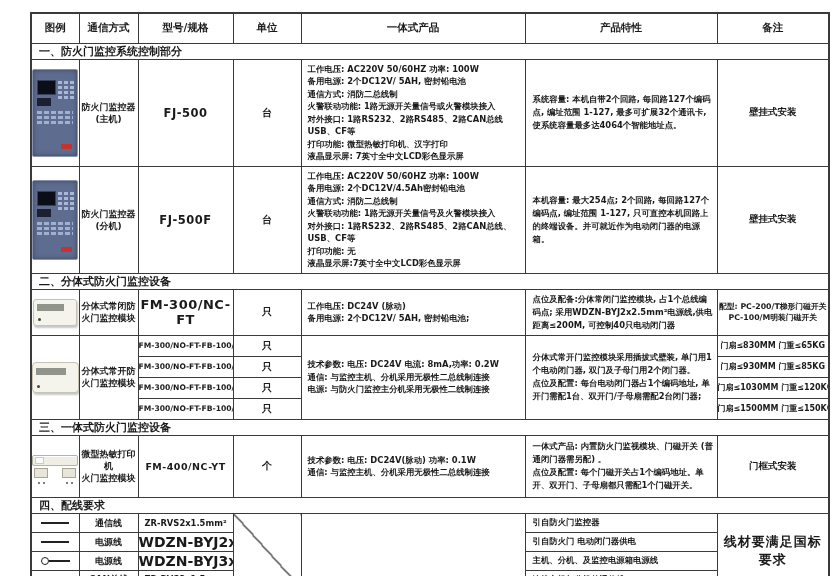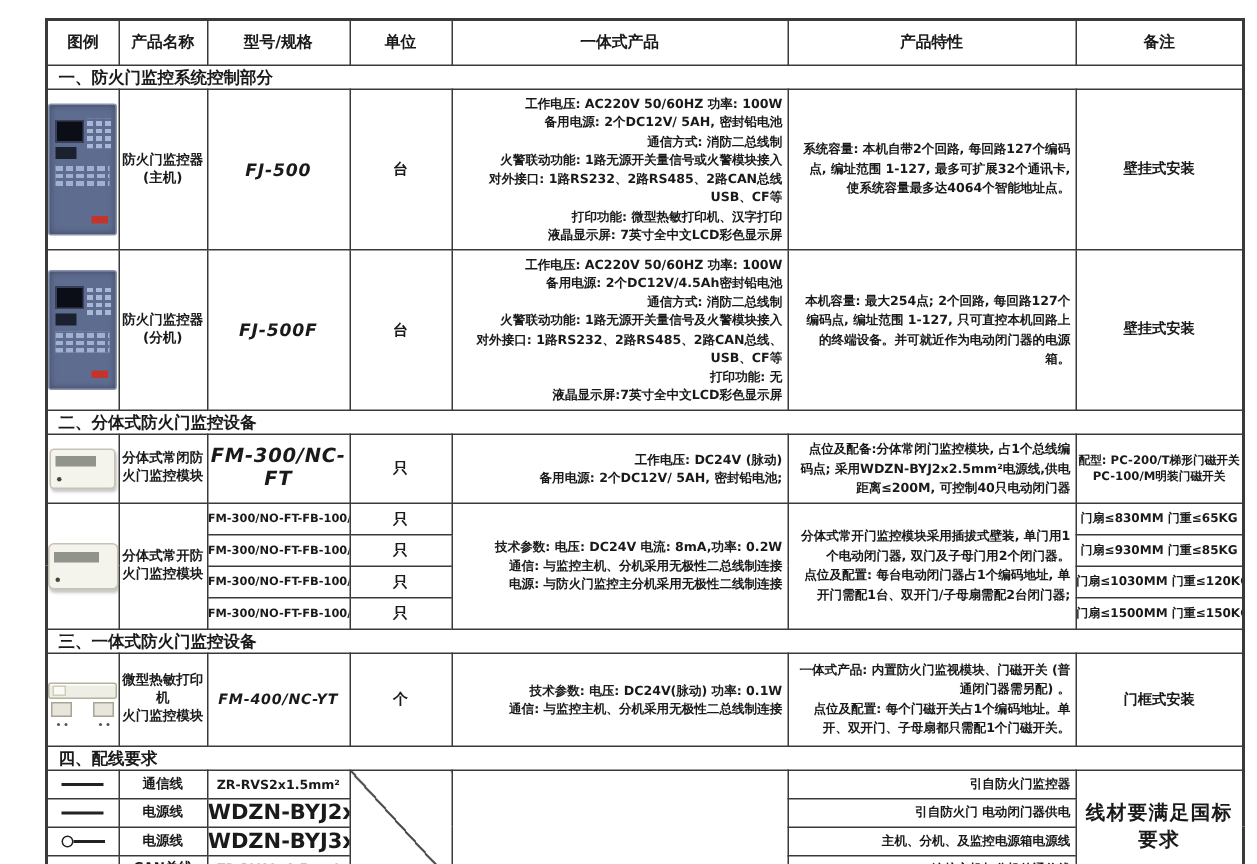--- a/index.html
+++ b/index.html
@@ -7,24 +7,24 @@
   table.spec{border-collapse:collapse;table-layout:fixed;width:798px;margin:12px 0 0 30px;border:2px solid #3a3a3a;}
   td,th{border:1px solid #3a3a3a;padding:0;overflow:hidden;vertical-align:middle;}
   col.c-legend{width:48px}col.c-name{width:59px}col.c-model{width:95px}col.c-unit{width:68px}
   col.c-tech{width:224px}col.c-feat{width:192px}col.c-remark{width:112px}
   tr.h-header{height:30px}tr.h-sec{height:16px}tr.h-a{height:105px}tr.h-b{height:96px}
   tr.h-c{height:40px}tr.h-sub{height:21px}tr.h-e{height:62px}tr.h-w{height:19px}
   th{font-size:10.5px;text-align:center;background:#fff;}
   td.sec{font-size:11px;text-align:left;padding-left:7px;}
   td.center{text-align:center;}
   .name{font-size:9px;line-height:12px;white-space:pre-line;text-align:center;}
-  .model{font-size:11.5px;letter-spacing:.5px;font-style:italic;}
+  .model{font-size:11.5px;letter-spacing:.5px;}
   .model-sm{font-size:7.6px;white-space:nowrap;letter-spacing:0;}
   .unit{font-size:10px;}
-  td.tech,td.feat{font-size:8.4px;line-height:12.5px;padding:3px 3px 3px 6px;white-space:pre-line;text-align:right;}
+  td.tech,td.feat{font-size:8.4px;line-height:12.5px;padding:3px 3px 3px 6px;white-space:pre-line;text-align:left;}
   td.feat{line-height:13px;padding-left:7px;}
   .remark{font-size:9.5px;text-align:center;}
   .remark-sm{font-size:7.8px;white-space:pre-line;line-height:11px;text-align:center;}
   .remark-door{font-size:8px;white-space:nowrap;text-align:center;}
   .remark-big{font-size:13px;text-align:center;letter-spacing:1px;}
   td.diag{background:linear-gradient(to right top,rgba(0,0,0,0) calc(50% - .7px),#4a4a4a calc(50% - .7px),#4a4a4a calc(50% + .7px),rgba(0,0,0,0) calc(50% + .7px));}
   
   .imgwrap{display:flex;align-items:center;justify-content:center;height:100%;}
   .panel{width:44px;height:86px;background:#5e6c90;border:1px solid #8ب;border:1px solid #8a94ae;border-radius:2px;position:relative;box-shadow:inset 0 0 5px rgba(0,0,0,.35);}
   .panel .screen{position:absolute;left:4px;top:10px;width:17px;height:13px;background:#0b0e16;border:1px solid #39405c;}
@@ -58,21 +58,21 @@
       <col class="c-model">
       <col class="c-unit">
     <col class="c-tech">
       <col class="c-feat">
       <col class="c-remark">
   </colgroup>
 
   <tbody>
       <tr class="h-header">
     <th>图例</th>
-    <th>产品名称</th>
+    <th>通信方式</th>
     <th>型号/规格</th>
     <th>单位</th>
     <th>一体式产品</th>
     <th>产品特性</th>
     <th>备注</th>
   </tr>
 
   <tr class="h-sec">
     <td class="sec" colspan="7">一、防火门监控系统控制部分</td>
   </tr>

